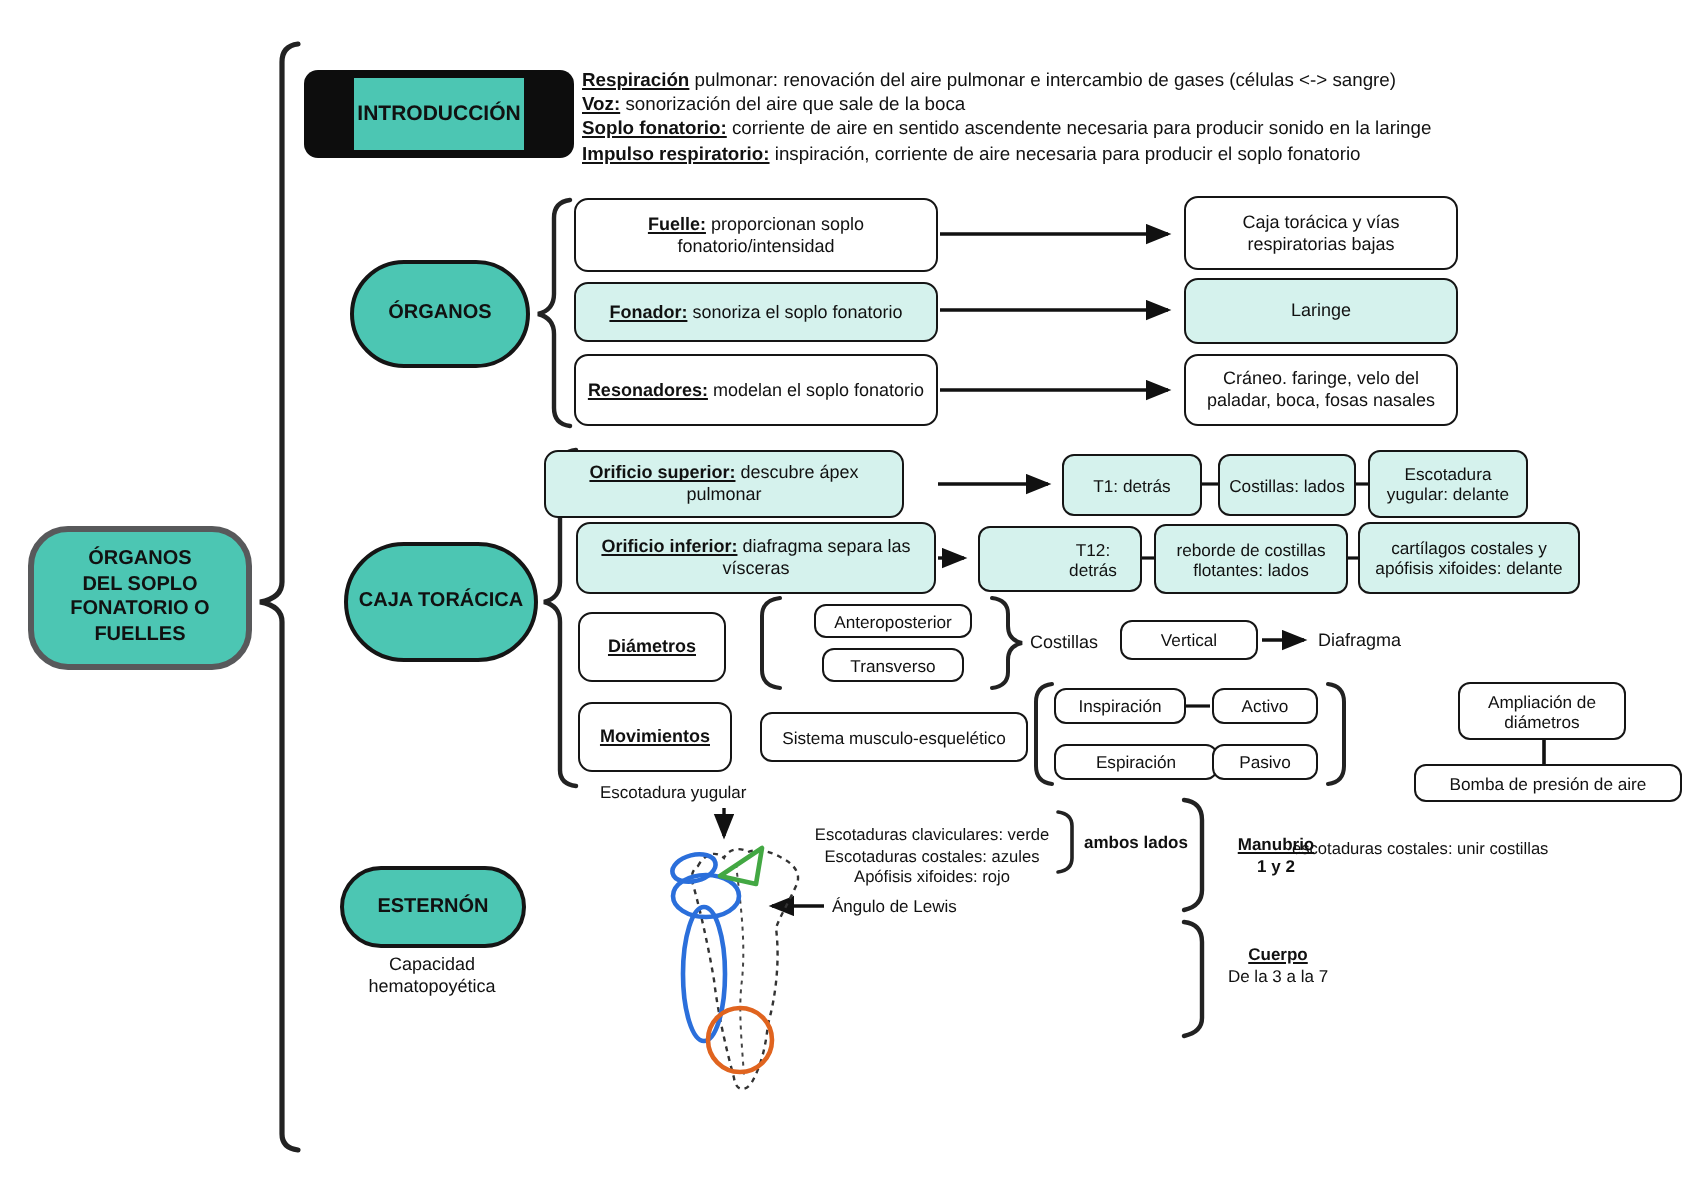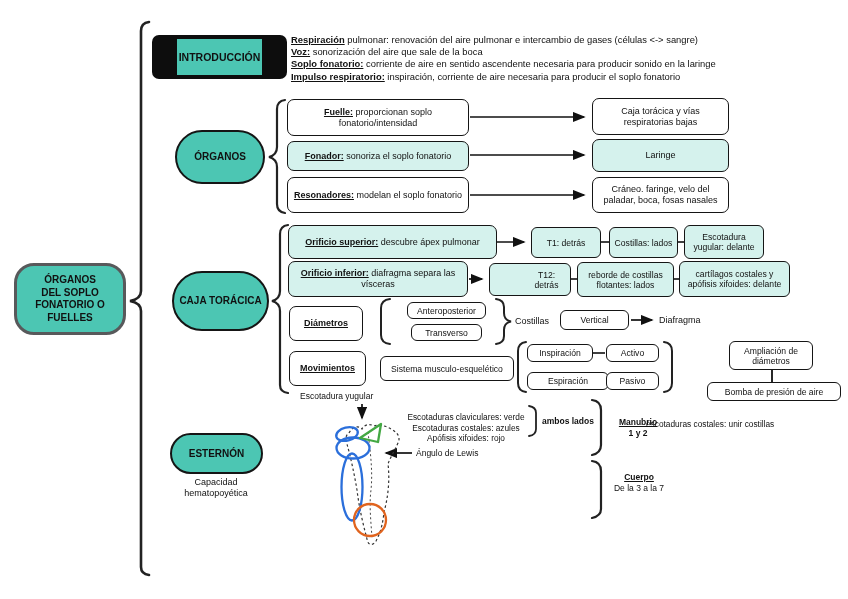--- a/index.html
+++ b/index.html
@@ -113,21 +113,21 @@
   </div>
   <div class="box" style="left:287px;top:177px;width:182px;height:36px;">
     <span><span class="lead">Resonadores:</span><span> modelan el soplo fonatorio</span></span>
   </div>
   <div class="box" style="left:592px;top:98px;width:137px;height:37px;">Caja torácica y vías respiratorias bajas</div>
   <div class="box teal-light" style="left:592px;top:139px;width:137px;height:33px;">Laringe</div>
   <div class="box" style="left:592px;top:177px;width:137px;height:36px;">Cráneo. faringe, velo del paladar, boca, fosas nasales</div>
 
   <div class="ellipse" style="left:172px;top:271px;width:97px;height:60px;">CAJA TORÁCICA</div>
 
-  <div class="box teal-light" style="left:288px;top:225px;width:209px;height:34px;">
+  <div class="box teal-light" style="left:272px;top:225px;width:180px;height:34px;">
     <span><span class="lead">Orificio superior:</span><span> descubre ápex pulmonar</span></span>
   </div>
   <div class="box small teal-light" style="left:531px;top:227px;width:70px;height:31px;">T1: detrás</div>
   <div class="box small teal-light" style="left:609px;top:227px;width:69px;height:31px;">Costillas: lados</div>
   <div class="box small teal-light" style="left:684px;top:225px;width:80px;height:34px;">Escotadura yugular: delante</div>
 
   <div class="box teal-light" style="left:288px;top:261px;width:180px;height:36px;">
     <span><span class="lead">Orificio inferior:</span><span> diafragma separa las vísceras</span></span>
   </div>
   <div class="box small teal-light" style="left:489px;top:263px;width:82px;height:33px;padding-left:36px;">T12: detrás</div>

